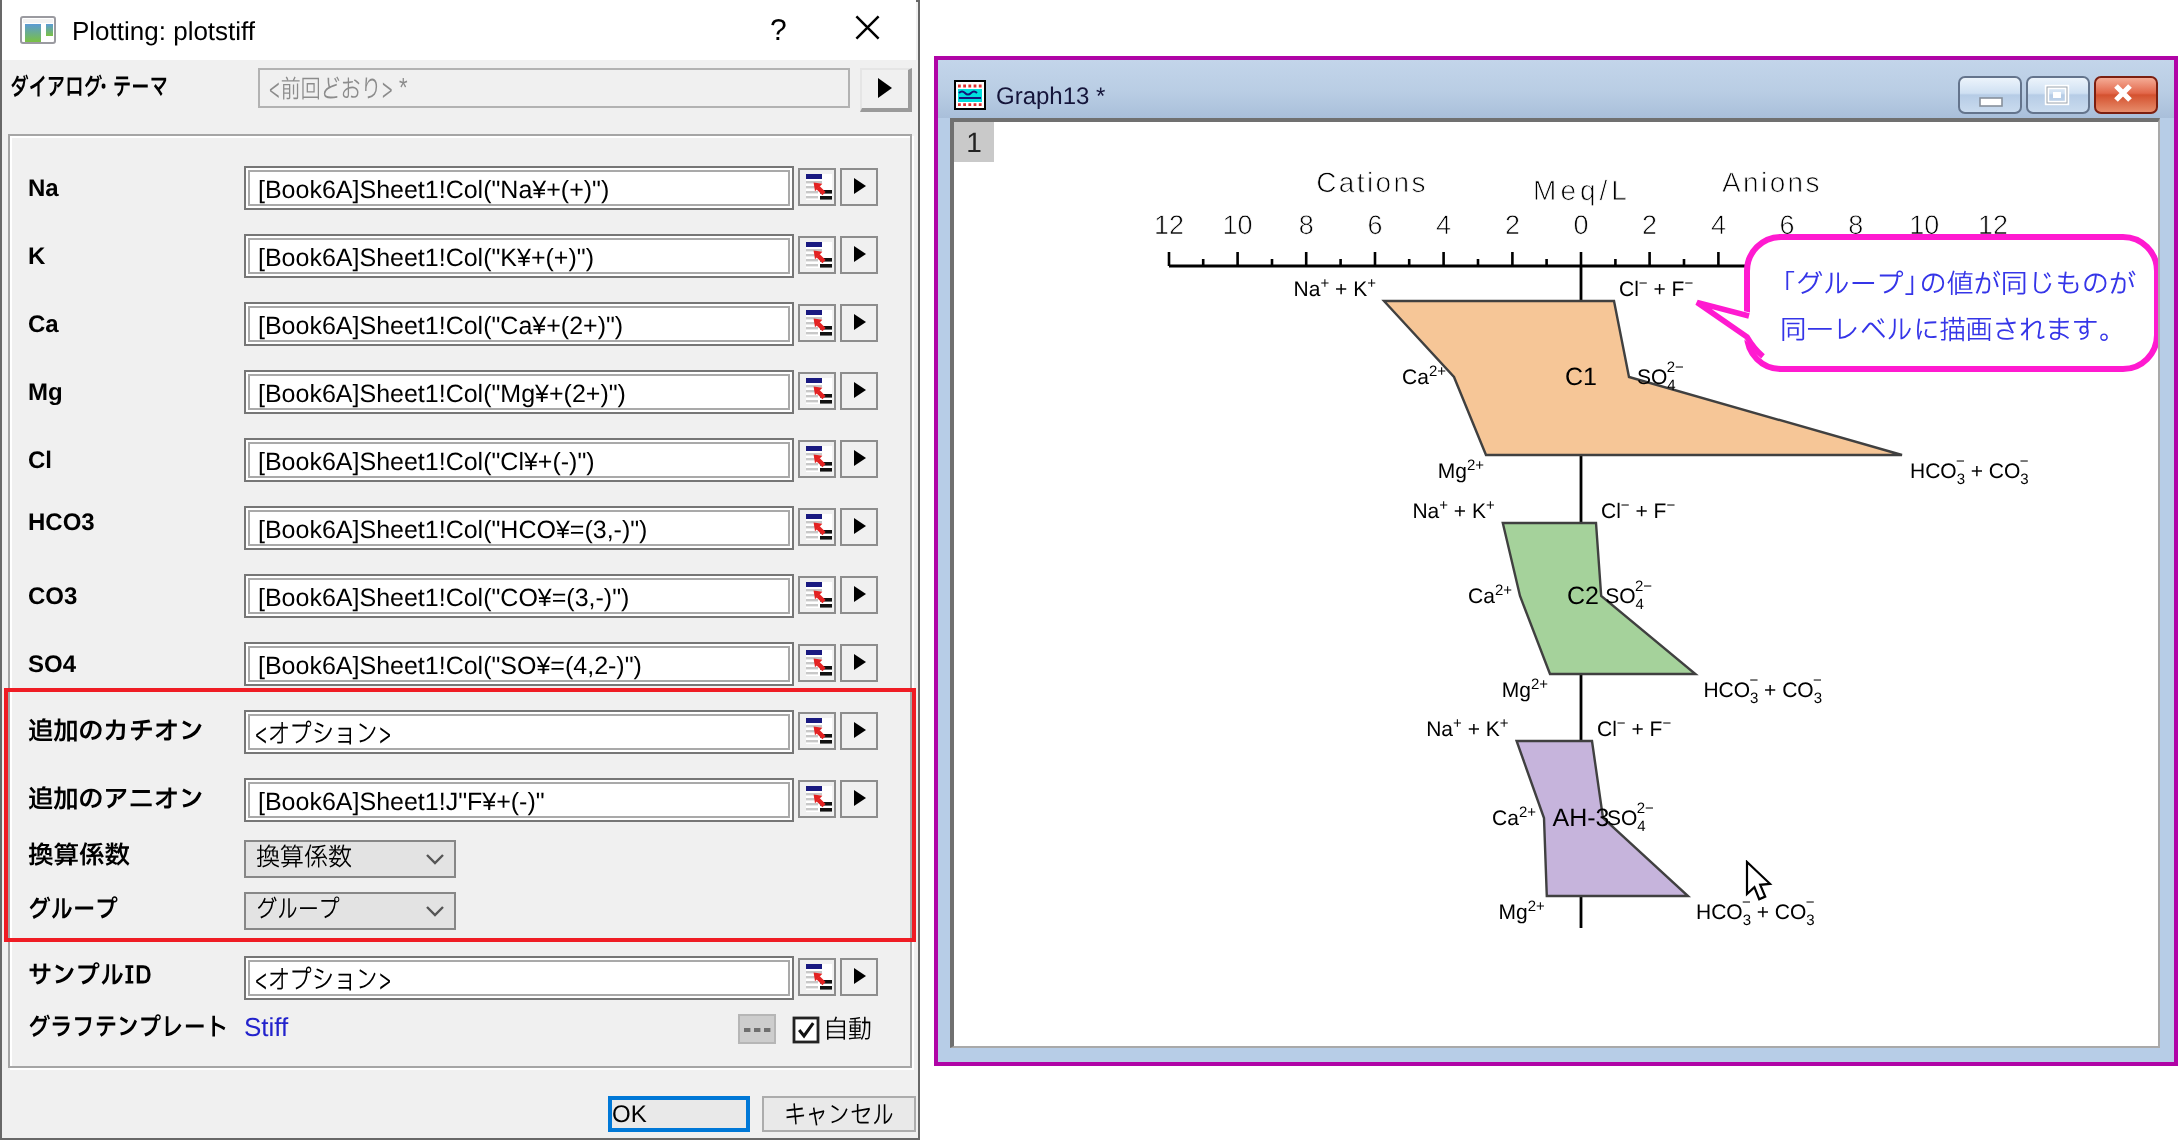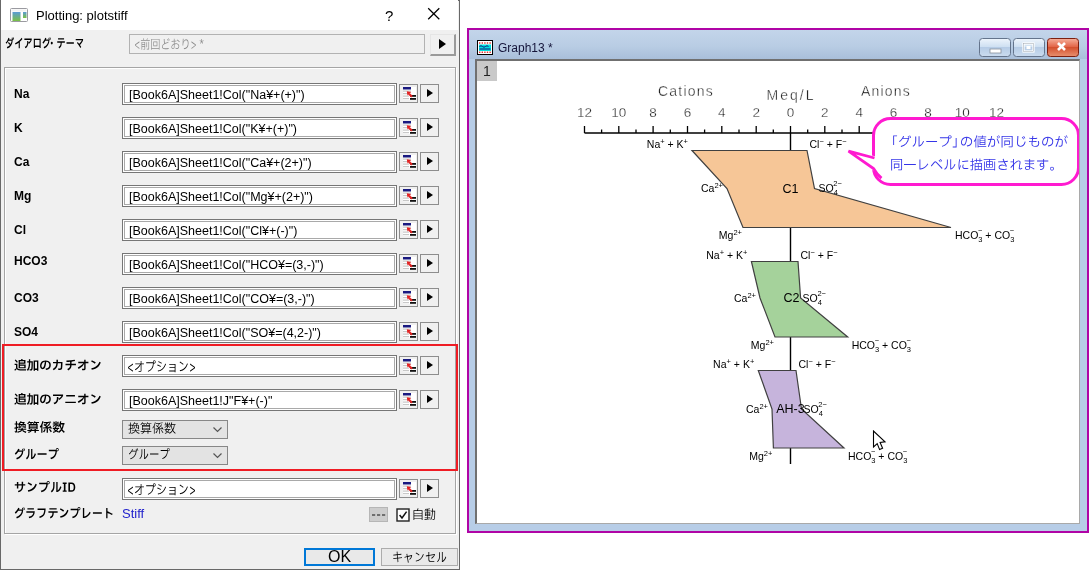--- a/index.html
+++ b/index.html
@@ -295,21 +295,21 @@
     <rect x="8" y="7" width="3.2" height="2" fill="#6f6f6f"></rect>
     <rect x="13" y="7" width="3.2" height="2" fill="#6f6f6f"></rect>
 </svg>
 <svg class="abs" style="left:396px;top:508px" width="14" height="14">
 <rect x="1" y="1" width="12" height="12" fill="#fff" stroke="#222" stroke-width="1.4"></rect>
 <path d="M3.6,7 L6,10 L10.6,3.6" stroke="#111" stroke-width="1.5" fill="none"></path>
   </svg>
 <svg style="position:absolute;left:412.0px;top:505.0px;overflow:visible" width="24" height="19">
     <path transform="translate(0,14.0) scale(0.9449,1)" fill="#000" d="M11.1 -8.8V0.9H10.3V0.1H2.4V0.9H1.6V-8.8H5.3Q5.8 -9.7 6.1 -10.7L6.9 -10.5Q6.5 -9.4 6.2 -8.8ZM10.3 -6.1V-8.1H2.4V-6.1ZM10.3 -3.4V-5.4H2.4V-3.4ZM2.4 -2.7V-0.6H10.3V-2.7Z M22.0 -8.2H24.5Q24.5 -5.1 24.4 -3.4Q24.4 -1.8 24.2 -0.7Q24.1 0.1 23.8 0.4Q23.5 0.8 22.8 0.8H21.8L21.6 0.0H22.6Q22.9 0.0 23.1 -0.1Q23.3 -0.1 23.4 -0.3Q23.4 -0.5 23.5 -0.9Q23.7 -2.9 23.7 -7.4H22.0Q22.0 -4.5 21.5 -2.6Q21.0 -0.6 20.1 1.0L19.5 0.4Q20.4 -1.0 20.8 -2.8Q21.2 -4.6 21.2 -7.4H20.1V-8.2H21.2V-10.6H22.0ZM19.5 0.1Q18.2 0.3 16.5 0.4Q14.8 0.6 13.2 0.7L13.2 0.0Q14.5 -0.1 16.1 -0.2V-1.4H13.4V-2.0H16.1V-3.0H13.7V-6.8H16.1V-7.8H13.3V-8.4H16.1V-9.4Q14.8 -9.3 13.8 -9.3L13.7 -9.9Q17.1 -10.1 18.9 -10.5L19.2 -9.9Q18.3 -9.7 16.8 -9.5V-8.4H19.7V-7.8H16.8V-6.8H19.3V-3.0H16.8V-2.0H19.4V-1.4H16.8V-0.2Q18.6 -0.4 19.5 -0.6ZM16.1 -6.2H14.4V-5.2H16.1ZM18.6 -5.2V-6.2H16.8V-5.2ZM14.4 -4.6V-3.6H16.1V-4.6ZM16.8 -3.6H18.6V-4.6H16.8Z"></path>
   </svg>
-<div class="abs" style="left:304px;top:548px;width:71px;height:18px;background:#e9e9e9;border:2px solid #0078d7;font-size:16px;text-align:center;line-height:14px">OK</div>
+<div class="abs" style="left:304px;top:548px;width:71px;height:18px;background:#e9e9e9;border:2px solid #0078d7;font-size:12px;line-height:14px">OK</div>
 <div class="abs" style="left:381px;top:548px;width:77px;height:18px;background:#e9e9e9;border:1px solid #acacac"></div>
 <svg style="position:absolute;left:392.0px;top:548.2px;overflow:visible" width="55" height="19">
     <path transform="translate(0,13.8) scale(0.8800,1)" fill="#000" d="M11.4 -4.6 11.4 -3.7 6.9 -3.2 7.2 0.3 6.4 0.4 6.0 -3.2 1.5 -2.7 1.4 -3.5 5.9 -4.0 5.7 -6.6 1.5 -6.2 1.4 -7.0 5.6 -7.5 5.3 -10.1 6.2 -10.2 6.4 -7.6 10.6 -8.0 10.7 -7.1 6.5 -6.7 6.8 -4.1Z M22.7 -6.7 22.9 -6.0Q22.6 -4.8 21.9 -3.9Q21.2 -2.9 20.1 -2.0L19.6 -2.7Q20.5 -3.4 21.1 -4.1Q21.7 -4.9 22.0 -5.7L17.9 -4.8L19.0 0.8L18.1 1.0L17.0 -4.7L14.3 -4.1L14.2 -4.9L16.9 -5.5L16.4 -7.9L17.3 -8.0L17.7 -5.7Z M30.7 -6.4Q28.9 -7.6 26.9 -8.6L27.3 -9.3Q29.4 -8.3 31.2 -7.1ZM27.0 -1.1Q29.2 -1.5 30.8 -2.3Q32.3 -3.1 33.4 -4.4Q34.5 -5.7 35.3 -7.7L36.1 -7.2Q34.9 -4.2 32.8 -2.5Q30.6 -0.8 27.2 -0.2Z M42.3 -2.2Q42.3 -1.5 42.6 -1.2Q42.9 -0.9 43.7 -0.9H48.1V0.0H43.7Q42.5 0.0 41.9 -0.5Q41.4 -1.0 41.4 -2.2V-5.9L38.6 -5.4L38.4 -6.3L41.4 -6.7V-9.8H42.3V-6.9L48.6 -7.9L48.8 -7.0Q48.2 -5.8 47.3 -4.8Q46.4 -3.8 45.1 -3.0L44.5 -3.7Q45.7 -4.4 46.5 -5.2Q47.2 -5.9 47.8 -6.9L42.3 -6.0Z M61.6 -4.9Q61.1 -3.1 60.0 -1.8Q58.9 -0.5 57.5 0.1H56.7V-9.7H57.6V-0.9Q59.8 -2.1 60.9 -5.3ZM53.6 -9.6H54.5V-5.8Q54.5 -3.6 53.8 -2.1Q53.1 -0.7 51.6 0.3L51.1 -0.4Q52.4 -1.3 53.0 -2.6Q53.6 -3.8 53.6 -5.8Z"></path>
   </svg>
 <div class="abs" style="left:467px;top:28px;width:622px;height:505px;border:2px solid #b004a6;background:#b7cde7"></div>
 <div class="abs" style="left:469px;top:30px;width:618px;height:29px;background:linear-gradient(#c3d5ea,#b9cde4 55%,#a9bfda)"></div>
 <svg class="abs" style="left:477px;top:40px" width="16" height="15">
 <rect x="0.5" y="0.5" width="15" height="14" fill="#fff" stroke="#000"></rect>
 <path d="M2,3 h12" stroke="#e03030" stroke-width="1.4" stroke-dasharray="1.4 1.2"></path>
 <rect x="2" y="4.5" width="12" height="6.5" fill="#00dede"></rect>

